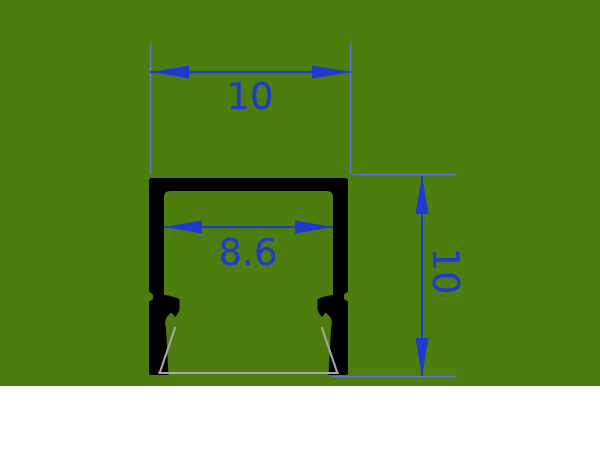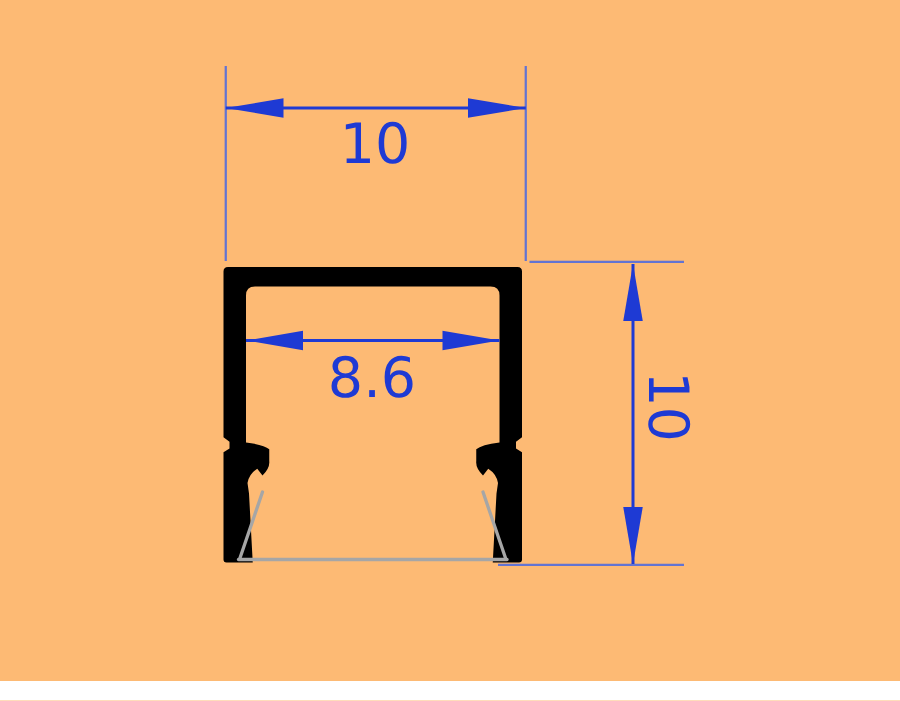--- a/index.html
+++ b/index.html
@@ -3,22 +3,22 @@
 <meta charset="utf-8">
 <style>
   html, body {
     margin: 0;
     padding: 0;
     background: #ffffff;
   }
   .canvas {
     position: relative;
     width: 600px;
-    height: 454px;
-    background: #fdba74;
+    height: 386px;
+    background: #4d7c0f;
     overflow: hidden;
     font-family: "DejaVu Sans", sans-serif;
   }
   svg {
     display: block;
   }
   .dim-label {
     font-family: "DejaVu Sans", sans-serif;
     font-size: 37px;
     letter-spacing: 0px;

